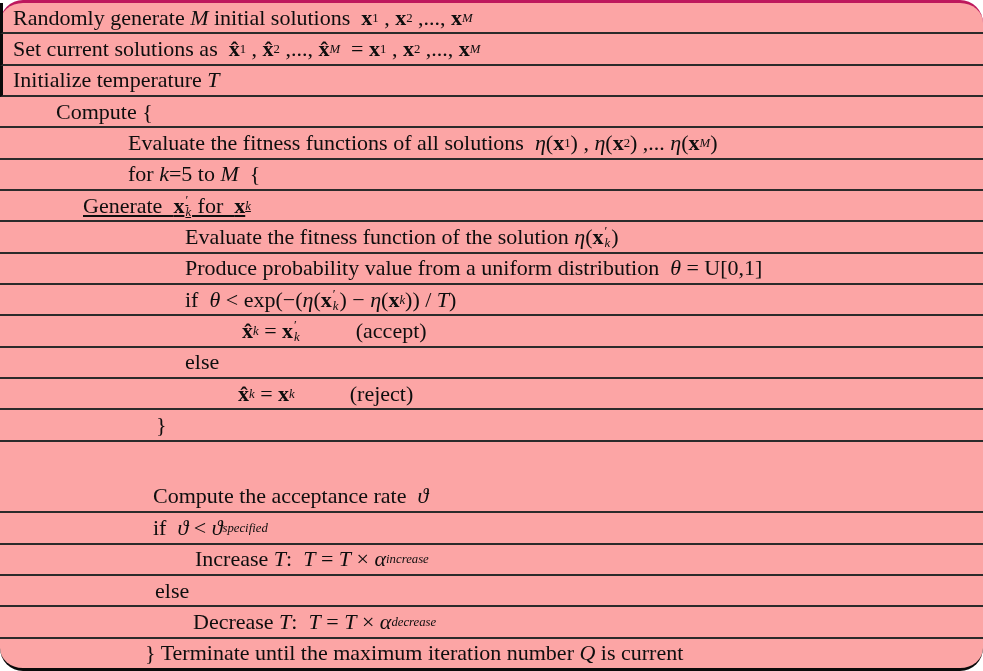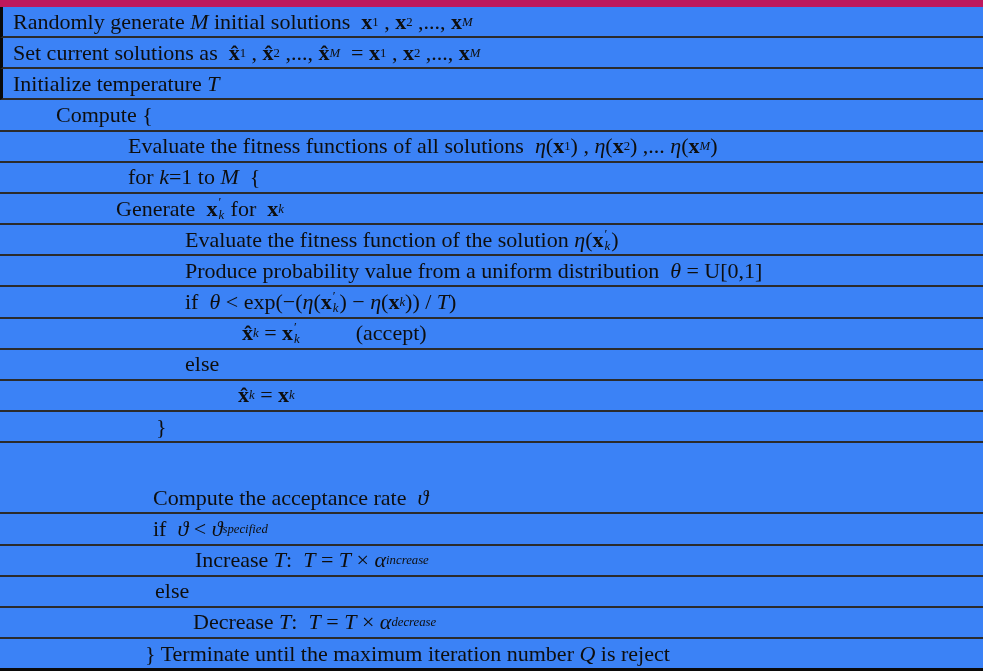--- a/index.html
+++ b/index.html
@@ -6,26 +6,27 @@
     margin: 0;
     padding: 0;
     background: #ffffff;
   }
   .algo-table {
     width: 983px;
     height: 671px;
     box-sizing: border-box;
     display: flex;
     flex-direction: column;
-    border-top: 7px solid #be185d;
+    border-top: 3px solid #be185d;
     border-bottom: 3px solid #0a0a0a;
     font-family: "Liberation Serif", "DejaVu Serif", serif;
     font-size: 22px;
     color: #0e0e0e;
-    background: #3b82f6;
+    background: #fca5a5;
+    border-radius: 23px;
   }
   .row {
     flex: 1 1 0;
     display: flex;
     align-items: center;
     box-sizing: border-box;
     border-bottom: 2px solid #2b2b2b;
     white-space: pre;
     overflow: hidden;
   }
@@ -59,28 +60,28 @@
 </style>
 </head>
 <body>
 
 <div class="algo-table" id="algo-table">
     <div class="row left-edge" style="padding-left: 10px;"><span class="mt">Randomly generate </span><span class="mi">M</span><span class="mt"> initial solutions  </span><span class="mb">x</span><sub>1</sub><span class="mt"> , </span><span class="mb">x</span><sub>2</sub><span class="mt"> ,..., </span><span class="mb">x</span><sub class="mi">M</sub></div>
     <div class="row left-edge" style="padding-left: 10px;"><span class="mt">Set current solutions as  </span><span class="mb">x̂</span><sub>1</sub><span class="mt"> , </span><span class="mb">x̂</span><sub>2</sub><span class="mt"> ,..., </span><span class="mb">x̂</span><sub class="mi">M</sub><span class="mt">  = </span><span class="mb">x</span><sub>1</sub><span class="mt"> , </span><span class="mb">x</span><sub>2</sub><span class="mt"> ,..., </span><span class="mb">x</span><sub class="mi">M</sub></div>
     <div class="row left-edge" style="padding-left: 10px;"><span class="mt">Initialize temperature </span><span class="mi">T</span></div>
     <div class="row" style="padding-left: 56px;"><span class="mt">Compute {</span></div>
     <div class="row" style="padding-left: 128px;"><span class="mt">Evaluate the fitness functions of all solutions  </span><span class="mi">η</span><span class="mt">(</span><span class="mb">x</span><sub>1</sub><span class="mt">) , </span><span class="mi">η</span><span class="mt">(</span><span class="mb">x</span><sub>2</sub><span class="mt">) ,... </span><span class="mi">η</span><span class="mt">(</span><span class="mb">x</span><sub class="mi">M</sub><span class="mt">)</span></div>
-    <div class="row" style="padding-left: 128px;"><span class="mt">for </span><span class="mi">k</span><span class="mt">=1 to </span><span class="mi">M</span><span class="mt">  {</span></div>
-    <div class="row" style="padding-left: 116px;"><span class="mt">Generate  </span><span class="mb">x</span><span class="ss"><span class="s-top">′</span><span class="s-bot">k</span></span><span class="mt"> for  </span><span class="mb">x</span><sub class="mi">k</sub></div>
+    <div class="row" style="padding-left: 128px;"><span class="mt">for </span><span class="mi">k</span><span class="mt">=5 to </span><span class="mi">M</span><span class="mt">  {</span></div>
+    <div class="row" style="padding-left: 83px; text-decoration: underline;"><span class="mt">Generate  </span><span class="mb">x</span><span class="ss"><span class="s-top">′</span><span class="s-bot">k</span></span><span class="mt"> for  </span><span class="mb">x</span><sub class="mi">k</sub></div>
     <div class="row" style="padding-left: 185px;"><span class="mt">Evaluate the fitness function of the solution </span><span class="mi">η</span><span class="mt">(</span><span class="mb">x</span><span class="ss"><span class="s-top">′</span><span class="s-bot">k</span></span><span class="mt">)</span></div>
     <div class="row" style="padding-left: 185px;"><span class="mt">Produce probability value from a uniform distribution  </span><span class="mi">θ</span><span class="mt"> = U[0,1]</span></div>
     <div class="row" style="padding-left: 185px;"><span class="mt">if  </span><span class="mi">θ</span><span class="mt"> &lt; exp(−(</span><span class="mi">η</span><span class="mt">(</span><span class="mb">x</span><span class="ss"><span class="s-top">′</span><span class="s-bot">k</span></span><span class="mt">) − </span><span class="mi">η</span><span class="mt">(</span><span class="mb">x</span><sub class="mi">k</sub><span class="mt">)) / </span><span class="mi">T</span><span class="mt">)</span></div>
     <div class="row" style="padding-left: 242px;"><span class="mb">x̂</span><sub class="mi">k</sub><span class="mt"> = </span><span class="mb">x</span><span class="ss"><span class="s-top">′</span><span class="s-bot">k</span></span><span class="mt">          (accept)</span></div>
     <div class="row" style="padding-left: 185px;"><span class="mt">else</span></div>
-    <div class="row" style="padding-left: 238px;"><span class="mb">x̂</span><sub class="mi">k</sub><span class="mt"> = </span><span class="mb">x</span><sub class="mi">k</sub></div>
+    <div class="row" style="padding-left: 238px;"><span class="mb">x̂</span><sub class="mi">k</sub><span class="mt"> = </span><span class="mb">x</span><sub class="mi">k</sub><span class="mt">          (reject)</span></div>
     <div class="row" style="padding-left: 156px;"><span class="mt">}</span></div>
     <div class="row" style="padding-left: 153px; margin-top: 40px;"><span class="mt">Compute the acceptance rate  </span><span class="mi">ϑ</span></div>
     <div class="row" style="padding-left: 153px;"><span class="mt">if  </span><span class="mi">ϑ</span><span class="mt"> &lt; </span><span class="mi">ϑ</span><sub class="mi">specified</sub></div>
     <div class="row" style="padding-left: 195px; font-family: Liberation Serif, serif;"><span class="mt">Increase </span><span class="mi">T</span><span class="mt">:  </span><span class="mi">T</span><span class="mt"> = </span><span class="mi">T</span><span class="mt"> × </span><span class="mi">α</span><sub class="mi">increase</sub></div>
     <div class="row" style="padding-left: 155px;"><span class="mt">else</span></div>
     <div class="row" style="padding-left: 193px;"><span class="mt">Decrease </span><span class="mi">T</span><span class="mt">:  </span><span class="mi">T</span><span class="mt"> = </span><span class="mi">T</span><span class="mt"> × </span><span class="mi">α</span><sub class="mi">decrease</sub></div>
-    <div class="row" style="padding-left: 145px; text-align: right;"><span class="mt">} Terminate until the maximum iteration number </span><span class="mi">Q</span><span class="mt"> is reject</span></div>
+    <div class="row" style="padding-left: 145px; text-align: right;"><span class="mt">} Terminate until the maximum iteration number </span><span class="mi">Q</span><span class="mt"> is current</span></div>
   </div>
 
 </body></html>

